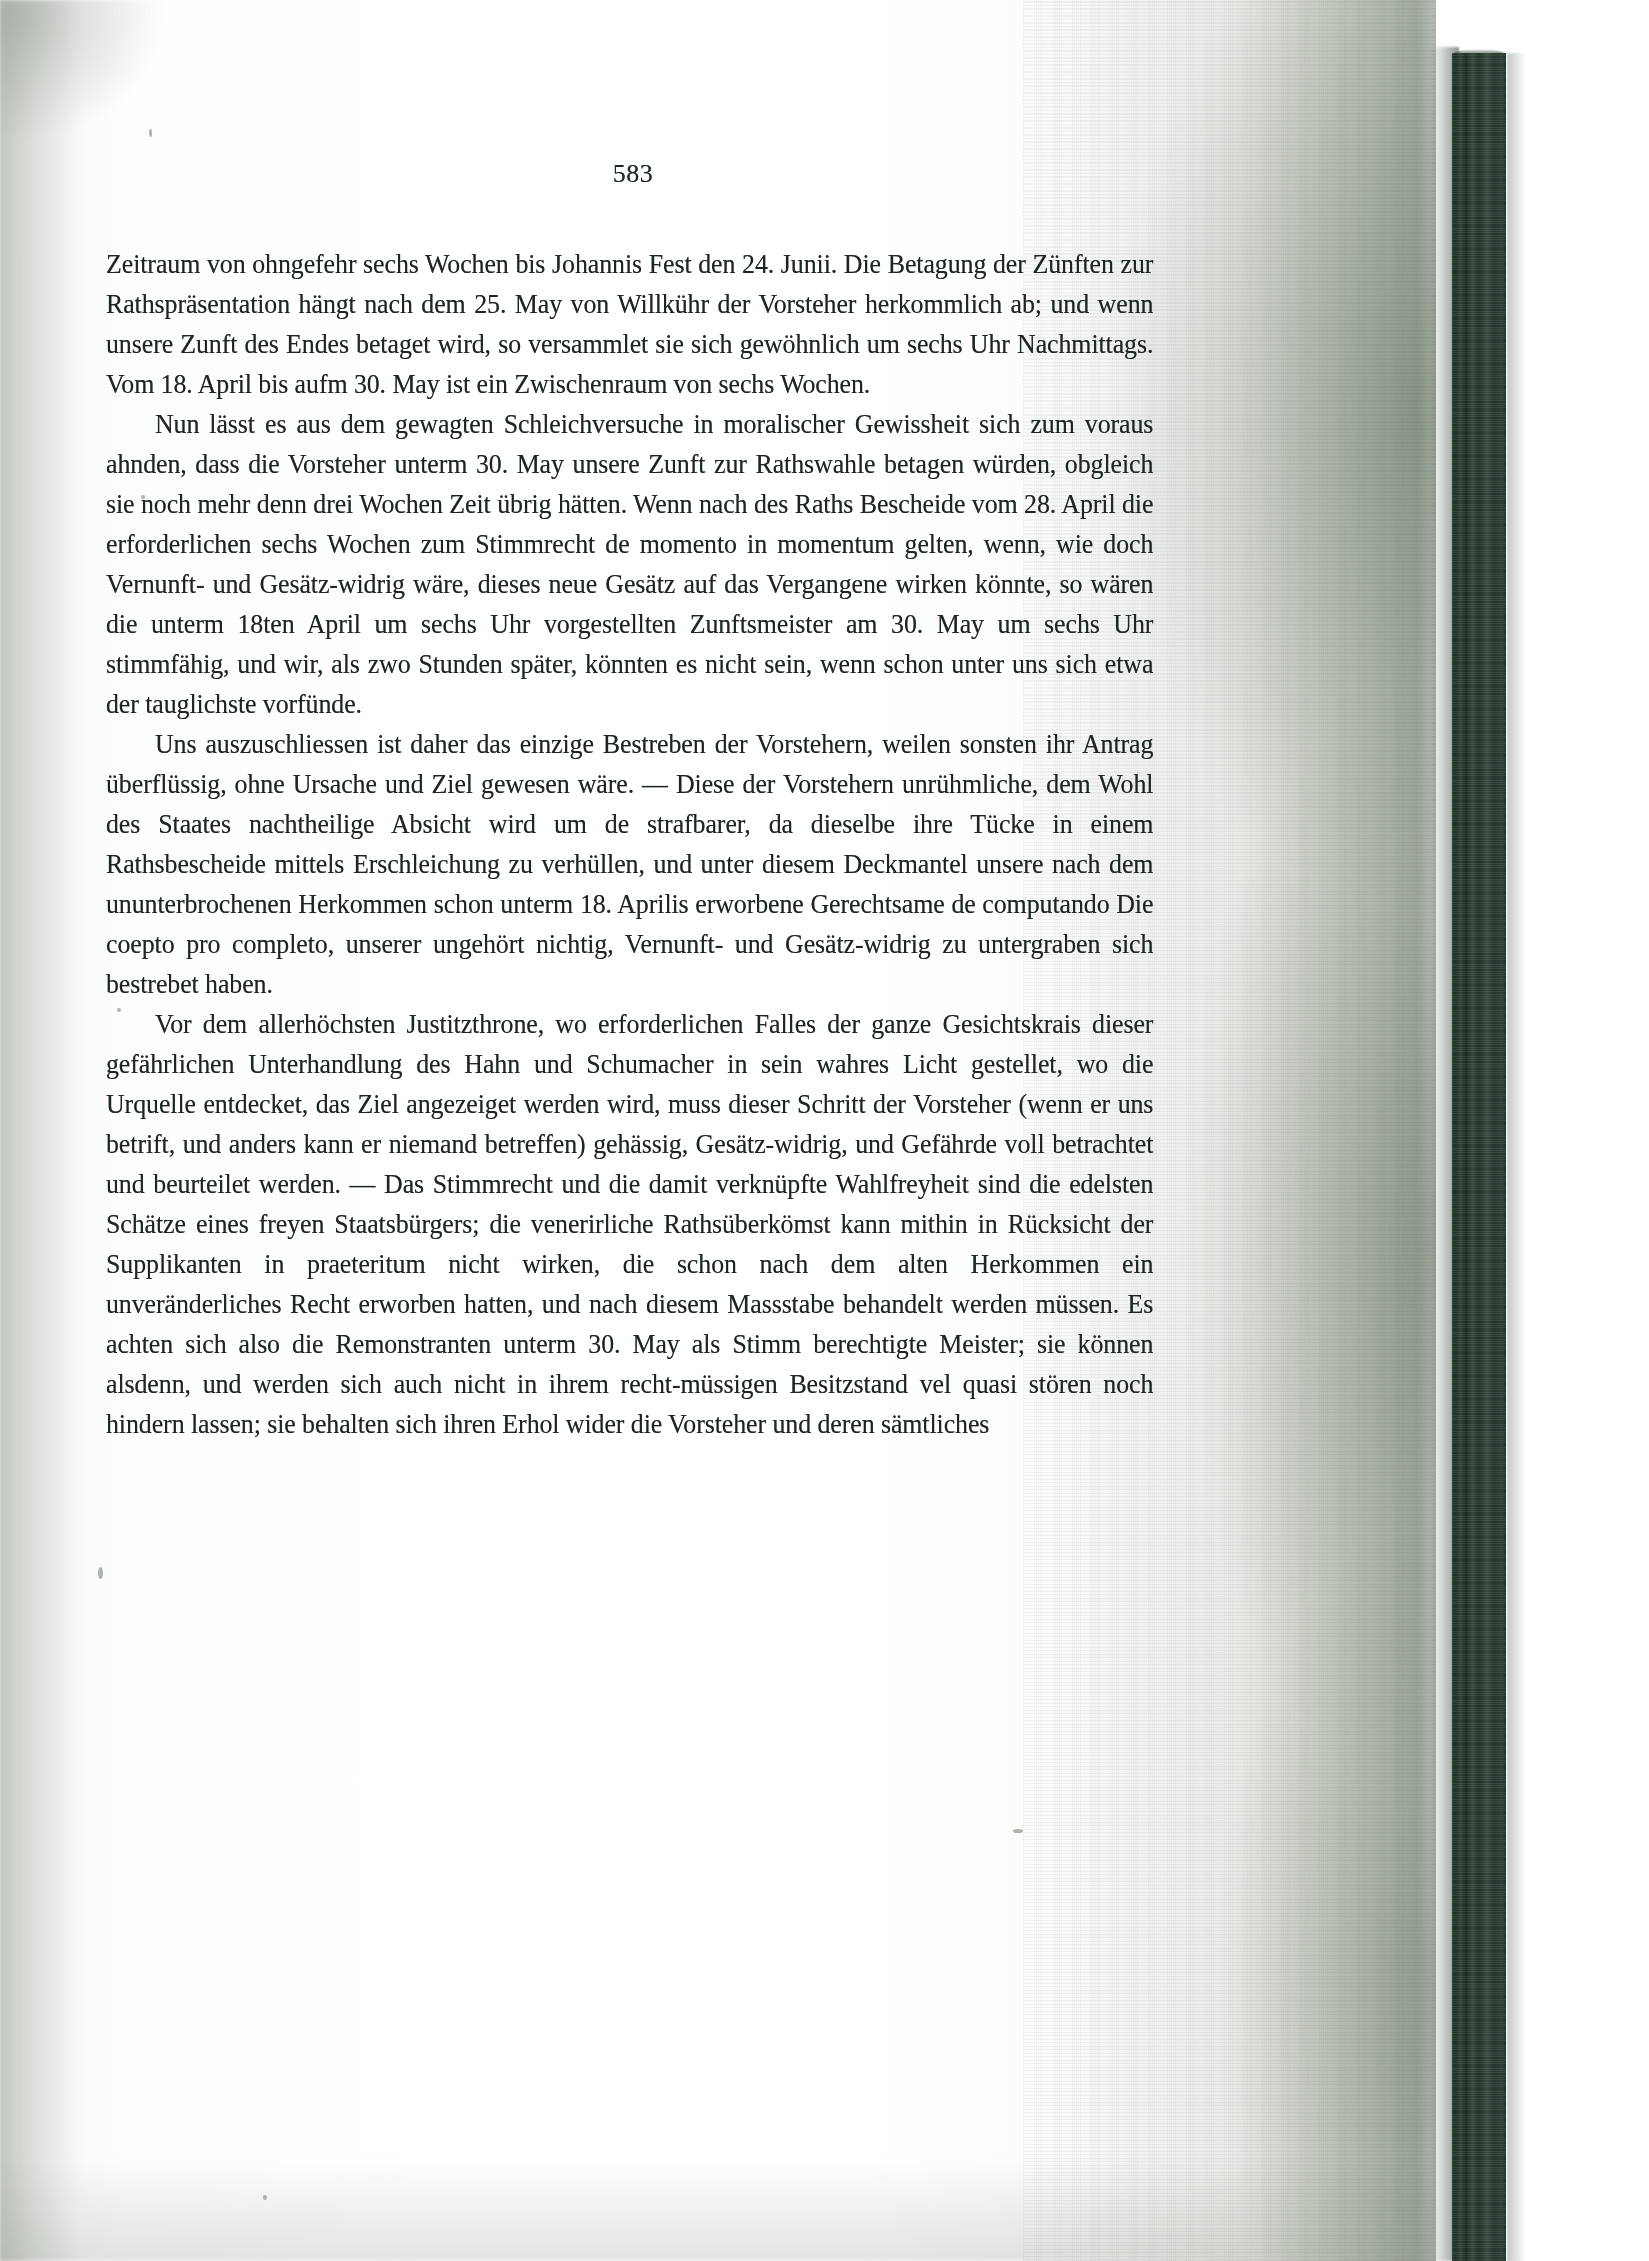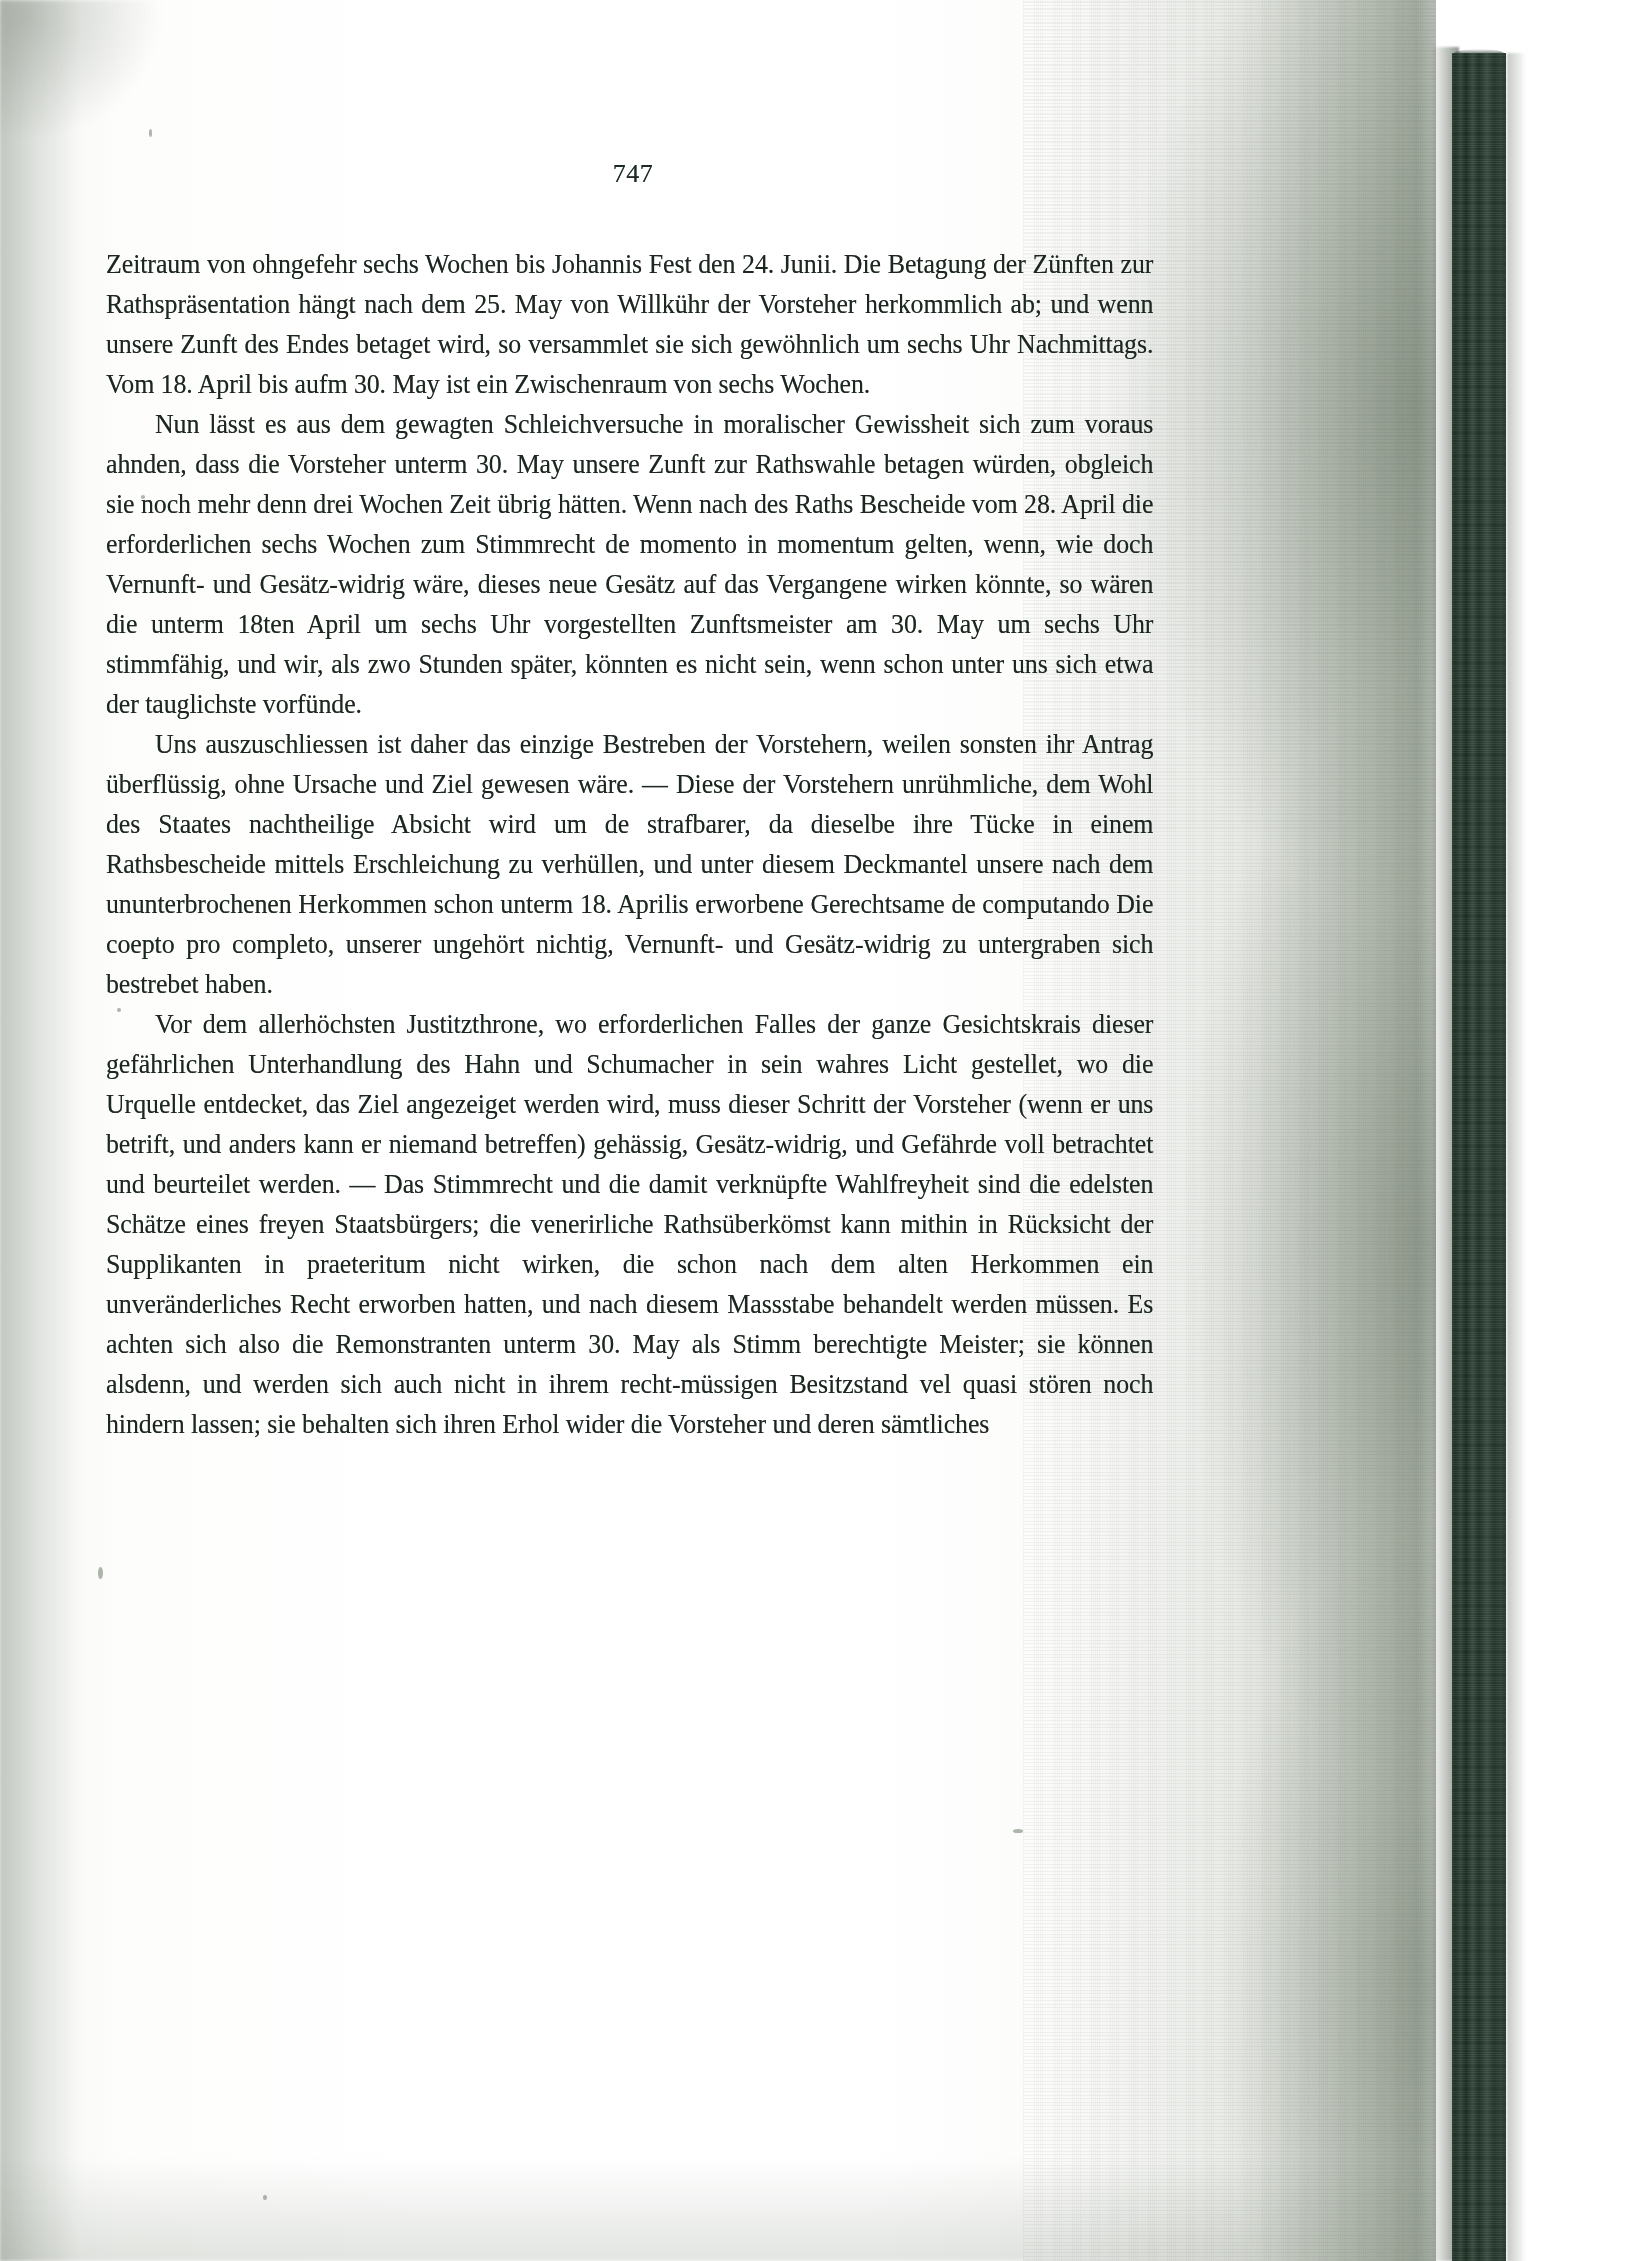--- a/index.html
+++ b/index.html
@@ -210,21 +210,21 @@
   <div class="spine"></div>
   <div class="spine-right-light"></div>
 
   <div class="speck" style="top:129px;left:149px;width:3.3px;height:8.4px;"></div>
   <div class="speck" style="top:495px;left:141px;width:4.2px;height:4.2px;"></div>
   <div class="speck" style="top:1008px;left:117px;width:3.8px;height:3.8px;"></div>
   <div class="speck" style="top:1567px;left:98px;width:4.7px;height:12.2px;"></div>
   <div class="speck" style="top:2195px;left:263px;width:3.8px;height:4.7px;"></div>
   <div class="speck" style="top:1829px;left:1013px;width:10.3px;height:3.8px;"></div>
 
-  <div class="page-number">747</div>
+  <div class="page-number">583</div>
 
   <div class="text-block">
     <p class="para">Zeitraum von ohngefehr sechs Wochen bis Johannis Fest den 24. Junii. Die Betagung der Zünften zur Rathspräsentation hängt nach dem 25. May von Willkühr der Vorsteher herkommlich ab; und wenn unsere Zunft des Endes betaget wird, so versammlet sie sich gewöhnlich um sechs Uhr Nachmittags. Vom 18. April bis aufm 30. May ist ein Zwischenraum von sechs Wochen.</p>
     <p class="para indent">Nun lässt es aus dem gewagten Schleichversuche in moralischer Gewissheit sich zum voraus ahnden, dass die Vorsteher unterm 30. May unsere Zunft zur Rathswahle betagen würden, obgleich sie noch mehr denn drei Wochen Zeit übrig hätten. Wenn nach des Raths Bescheide vom 28. April die erforderlichen sechs Wochen zum Stimmrecht de momento in momentum gelten, wenn, wie doch Vernunft- und Gesätz-widrig wäre, dieses neue Gesätz auf das Vergangene wirken könnte, so wären die unterm 18ten April um sechs Uhr vorgestellten Zunftsmeister am 30. May um sechs Uhr stimmfähig, und wir, als zwo Stunden später, könnten es nicht sein, wenn schon unter uns sich etwa der tauglichste vorfünde.</p>
     <p class="para indent">Uns auszuschliessen ist daher das einzige Bestreben der Vorstehern, weilen sonsten ihr Antrag überflüssig, ohne Ursache und Ziel gewesen wäre. — Diese der Vorstehern unrühmliche, dem Wohl des Staates nachtheilige Absicht wird um de strafbarer, da dieselbe ihre Tücke in einem Rathsbescheide mittels Erschleichung zu verhüllen, und unter diesem Deckmantel unsere nach dem ununterbrochenen Herkommen schon unterm 18. Aprilis erworbene Gerechtsame de computando Die coepto pro completo, unserer ungehört nichtig, Vernunft- und Gesätz-widrig zu untergraben sich bestrebet haben.</p>
     <p class="para indent">Vor dem allerhöchsten Justitzthrone, wo erforderlichen Falles der ganze Gesichtskrais dieser gefährlichen Unterhandlung des Hahn und Schumacher in sein wahres Licht gestellet, wo die Urquelle entdecket, das Ziel angezeiget werden wird, muss dieser Schritt der Vorsteher (wenn er uns betrift, und anders kann er niemand betreffen) gehässig, Gesätz-widrig, und Gefährde voll betrachtet und beurteilet werden. — Das Stimmrecht und die damit verknüpfte Wahlfreyheit sind die edelsten Schätze eines freyen Staatsbürgers; die venerirliche Rathsüberkömst kann mithin in Rücksicht der Supplikanten in praeteritum nicht wirken, die schon nach dem alten Herkommen ein unveränderliches Recht erworben hatten, und nach diesem Massstabe behandelt werden müssen. Es achten sich also die Remonstranten unterm 30. May als Stimm berechtigte Meister; sie können alsdenn, und werden sich auch nicht in ihrem recht-müssigen Besitzstand vel quasi stören noch hindern lassen; sie behalten sich ihren Erhol wider die Vorsteher und deren sämtliches</p>
   </div>
 
 </div>
 

